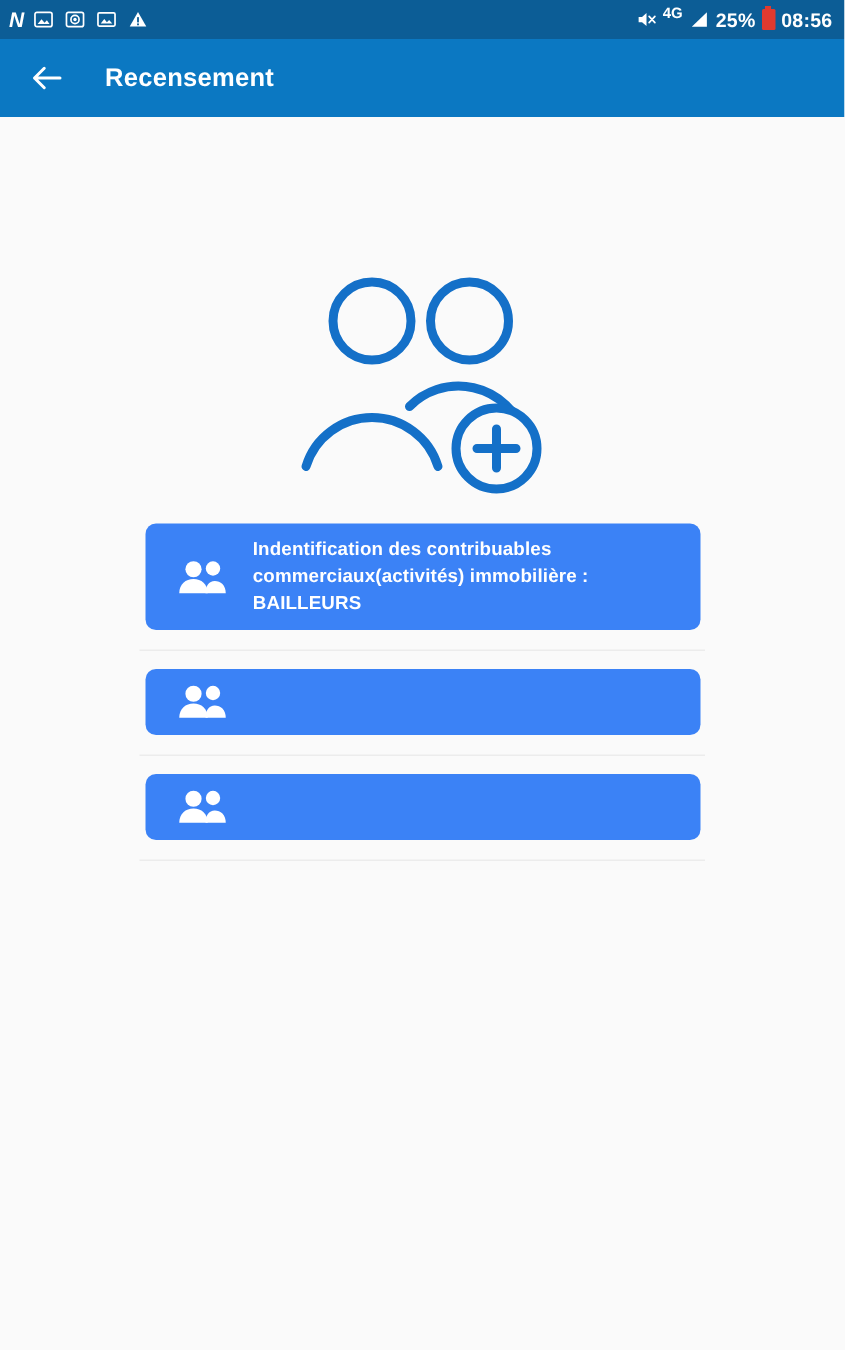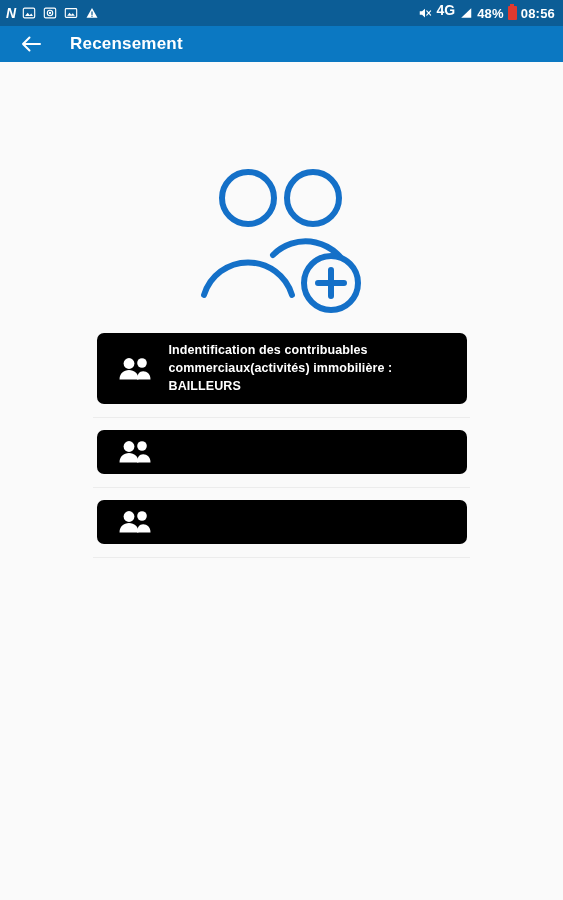--- a/index.html
+++ b/index.html
@@ -48,21 +48,21 @@
     height: 14px;
     display: block;
   }
   .sb-text {
     font-size: 13px;
     font-weight: bold;
     line-height: 1;
     letter-spacing: 0.2px;
   }
   .sb-4g {
-    font-size: 14px;
+    font-size: 10px;
     font-weight: bold;
     line-height: 1;
     position: relative;
     top: -3px;
   }
   .battery-red {
     width: 9px;
     height: 14px;
     background: #e03a2f;
     border-radius: 1px;
@@ -73,21 +73,21 @@
     position: absolute;
     top: -2px;
     left: 2.5px;
     width: 4px;
     height: 2px;
     background: #e03a2f;
   }
 
   
   .app-bar {
-    height: 36px;
+    height: 52px;
     background: #0b78c2;
     display: flex;
     align-items: center;
     padding-left: 14px;
     box-sizing: border-box;
   }
   .back-btn {
     width: 34px;
     height: 34px;
     display: flex;
@@ -118,21 +118,21 @@
 
   .list {
     margin-top: 18px;
   }
   .row {
     position: relative;
   }
   .action-btn {
     width: 370px;
     margin: 0 auto;
-    background: #000000;
+    background: #3b82f6;
     border-radius: 7px;
     display: flex;
     align-items: center;
     padding: 9px 14px 9px 18px;
     box-sizing: border-box;
     cursor: pointer;
     border: none;
     text-align: left;
   }
   .action-btn .people-ico {
@@ -196,21 +196,21 @@
           <path d="M2 6 L4.6 6 L8 3 L8 13 L4.6 10 L2 10 Z" fill="#ffffff"></path>
           <path d="M10 5.6 L14.4 10.4 M14.4 5.6 L10 10.4" stroke="#ffffff" stroke-width="1.3" stroke-linecap="round"></path>
         </svg>
     </span>
     <span class="sb-4g">4G</span>
     <span>
       <svg class="sb-ico" viewBox="0 0 16 16">
           <path d="M14 2.5 L14 13.5 L2.5 13.5 Z" fill="#ffffff"></path>
         </svg>
     </span>
-    <span class="sb-text">48%</span>
+    <span class="sb-text">25%</span>
     <span class="battery-red"></span>
     <span class="sb-text">08:56</span>
   </div>
 </div>
 
 <div class="app-bar">
   <div class="back-btn">
     <svg width="22" height="18" viewBox="0 0 22 18">
       <path d="M20 9 L3 9 M9.5 2.5 L3 9 L9.5 15.5" fill="none" stroke="#ffffff" stroke-width="2" stroke-linecap="round" stroke-linejoin="round"></path>
     </svg>

